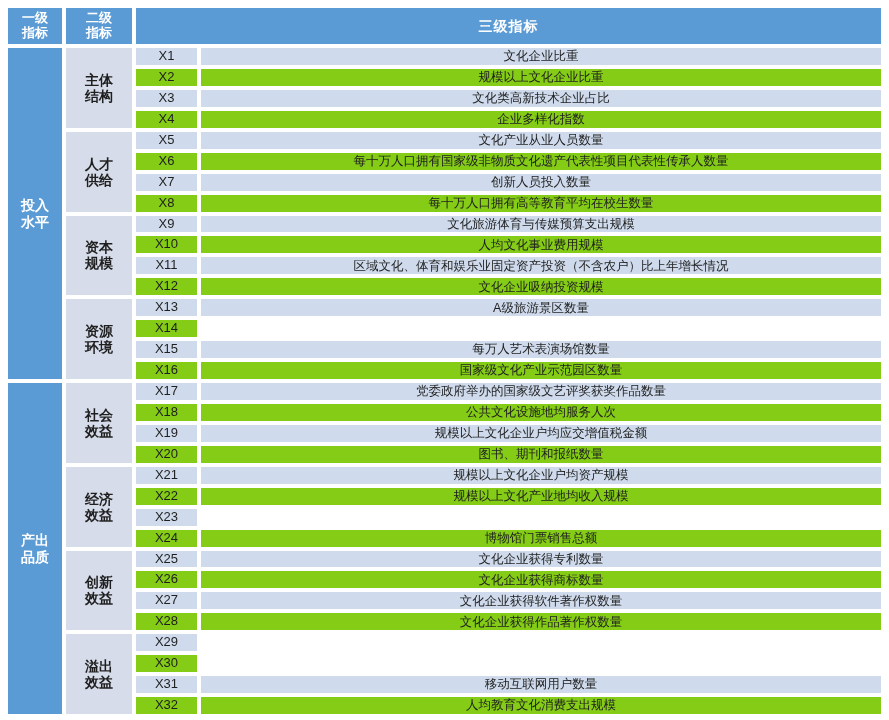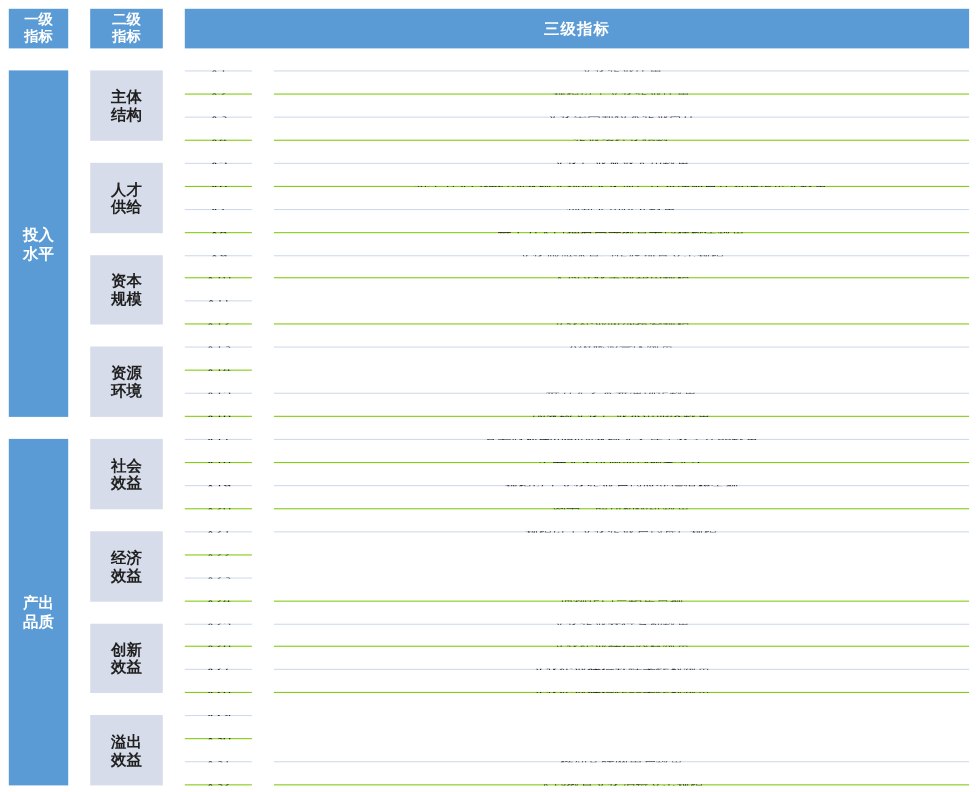--- a/index.html
+++ b/index.html
@@ -9,21 +9,21 @@
     position: relative;
     overflow: hidden;
   }
   .table {
     position: absolute;
     left: 8px; top: 8px;
     width: 873px; height: 706px;
     display: grid;
     grid-template-columns: 54px 66px 61px 1fr;
     grid-template-rows: 36px repeat(32, 1fr);
-    gap: 20px;
+    gap: 4px;
     background: #ffffff;
   }
   .cell {
     display: flex;
     align-items: center;
     justify-content: center;
     text-align: center;
     line-height: 1.15;
     overflow: hidden;
   }
@@ -125,40 +125,42 @@
   <div class="cell desc light" style="grid-area:7/4">每十万人口拥有国家级非物质文化遗产代表性项目代表性传承人数量</div>
   <div class="cell idc dark" style="grid-area:8/3">X7</div>
   <div class="cell desc dark" style="grid-area:8/4">创新人员投入数量</div>
   <div class="cell idc light" style="grid-area:9/3">X8</div>
   <div class="cell desc light" style="grid-area:9/4">每十万人口拥有高等教育平均在校生数量</div>
   <div class="cell idc dark" style="grid-area:10/3">X9</div>
   <div class="cell desc dark" style="grid-area:10/4">文化旅游体育与传媒预算支出规模</div>
   <div class="cell idc light" style="grid-area:11/3">X10</div>
   <div class="cell desc light" style="grid-area:11/4">人均文化事业费用规模</div>
   <div class="cell idc dark" style="grid-area:12/3">X11</div>
+  <div class="cell desc dark" style="grid-area:12/4">区域文化、体育和娱乐业固定资产投资（不含农户）比上年增长情况</div>
   <div class="cell idc light" style="grid-area:13/3">X12</div>
   <div class="cell desc light" style="grid-area:13/4">文化企业吸纳投资规模</div>
   <div class="cell idc dark" style="grid-area:14/3">X13</div>
   <div class="cell desc dark" style="grid-area:14/4">A级旅游景区数量</div>
   <div class="cell idc light" style="grid-area:15/3">X14</div>
   <div class="cell idc dark" style="grid-area:16/3">X15</div>
   <div class="cell desc dark" style="grid-area:16/4">每万人艺术表演场馆数量</div>
   <div class="cell idc light" style="grid-area:17/3">X16</div>
   <div class="cell desc light" style="grid-area:17/4">国家级文化产业示范园区数量</div>
   <div class="cell idc dark" style="grid-area:18/3">X17</div>
   <div class="cell desc dark" style="grid-area:18/4">党委政府举办的国家级文艺评奖获奖作品数量</div>
   <div class="cell idc light" style="grid-area:19/3">X18</div>
   <div class="cell desc light" style="grid-area:19/4">公共文化设施地均服务人次</div>
   <div class="cell idc dark" style="grid-area:20/3">X19</div>
   <div class="cell desc dark" style="grid-area:20/4">规模以上文化企业户均应交增值税金额</div>
   <div class="cell idc light" style="grid-area:21/3">X20</div>
   <div class="cell desc light" style="grid-area:21/4">图书、期刊和报纸数量</div>
   <div class="cell idc dark" style="grid-area:22/3">X21</div>
   <div class="cell desc dark" style="grid-area:22/4">规模以上文化企业户均资产规模</div>
   <div class="cell idc light" style="grid-area:23/3">X22</div>
+  <div class="cell desc light" style="grid-area:23/4">规模以上文化产业地均收入规模</div>
   <div class="cell idc dark" style="grid-area:24/3">X23</div>
   <div class="cell idc light" style="grid-area:25/3">X24</div>
   <div class="cell desc light" style="grid-area:25/4">博物馆门票销售总额</div>
   <div class="cell idc dark" style="grid-area:26/3">X25</div>
   <div class="cell desc dark" style="grid-area:26/4">文化企业获得专利数量</div>
   <div class="cell idc light" style="grid-area:27/3">X26</div>
   <div class="cell desc light" style="grid-area:27/4">文化企业获得商标数量</div>
   <div class="cell idc dark" style="grid-area:28/3">X27</div>
   <div class="cell desc dark" style="grid-area:28/4">文化企业获得软件著作权数量</div>
   <div class="cell idc light" style="grid-area:29/3">X28</div>

